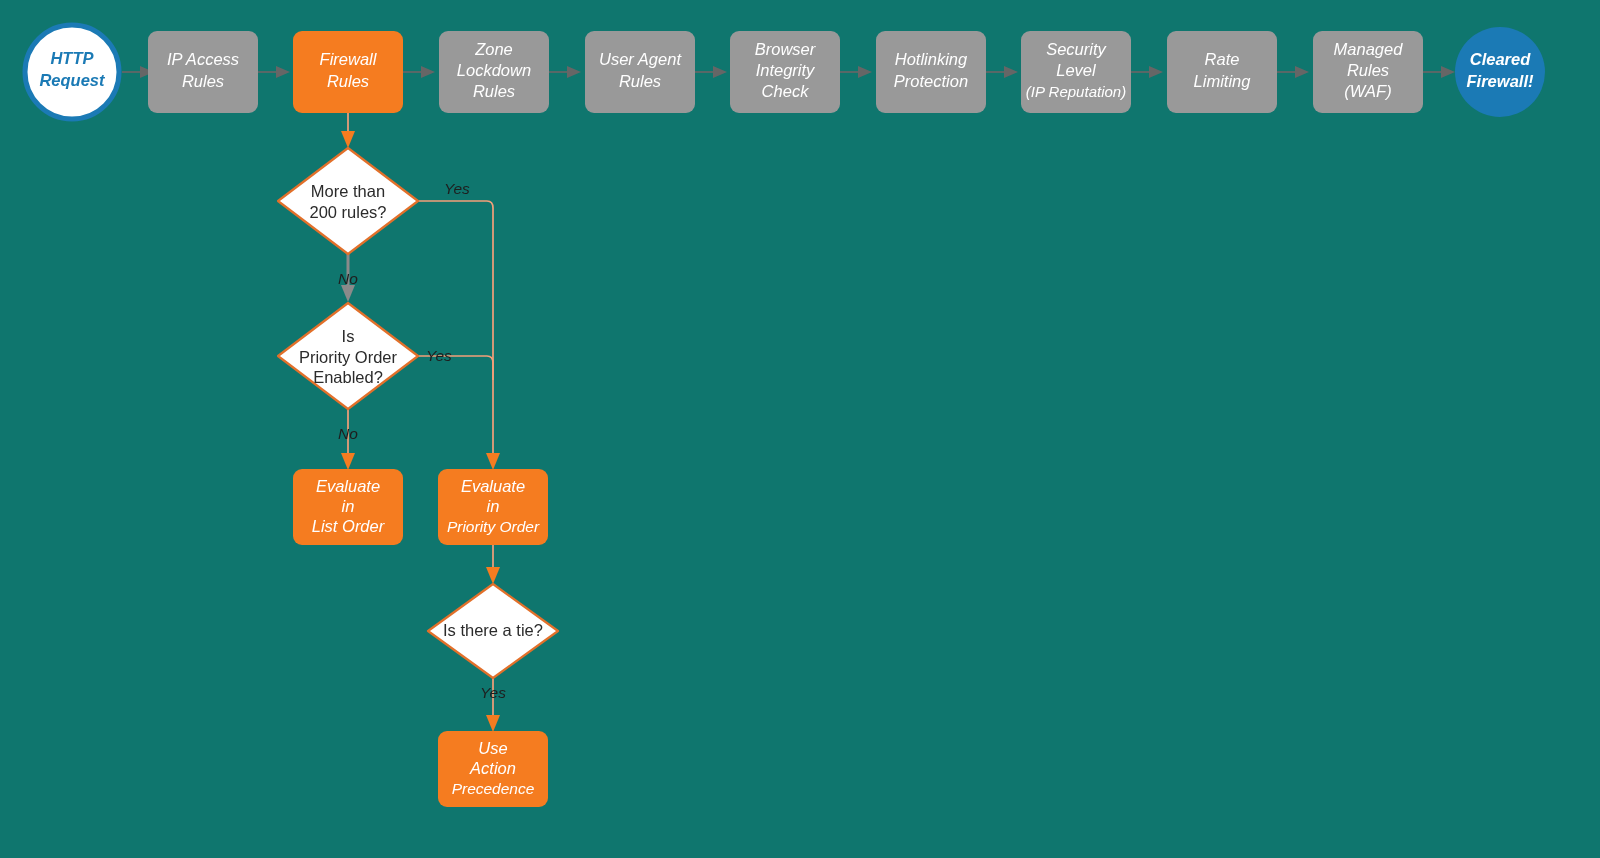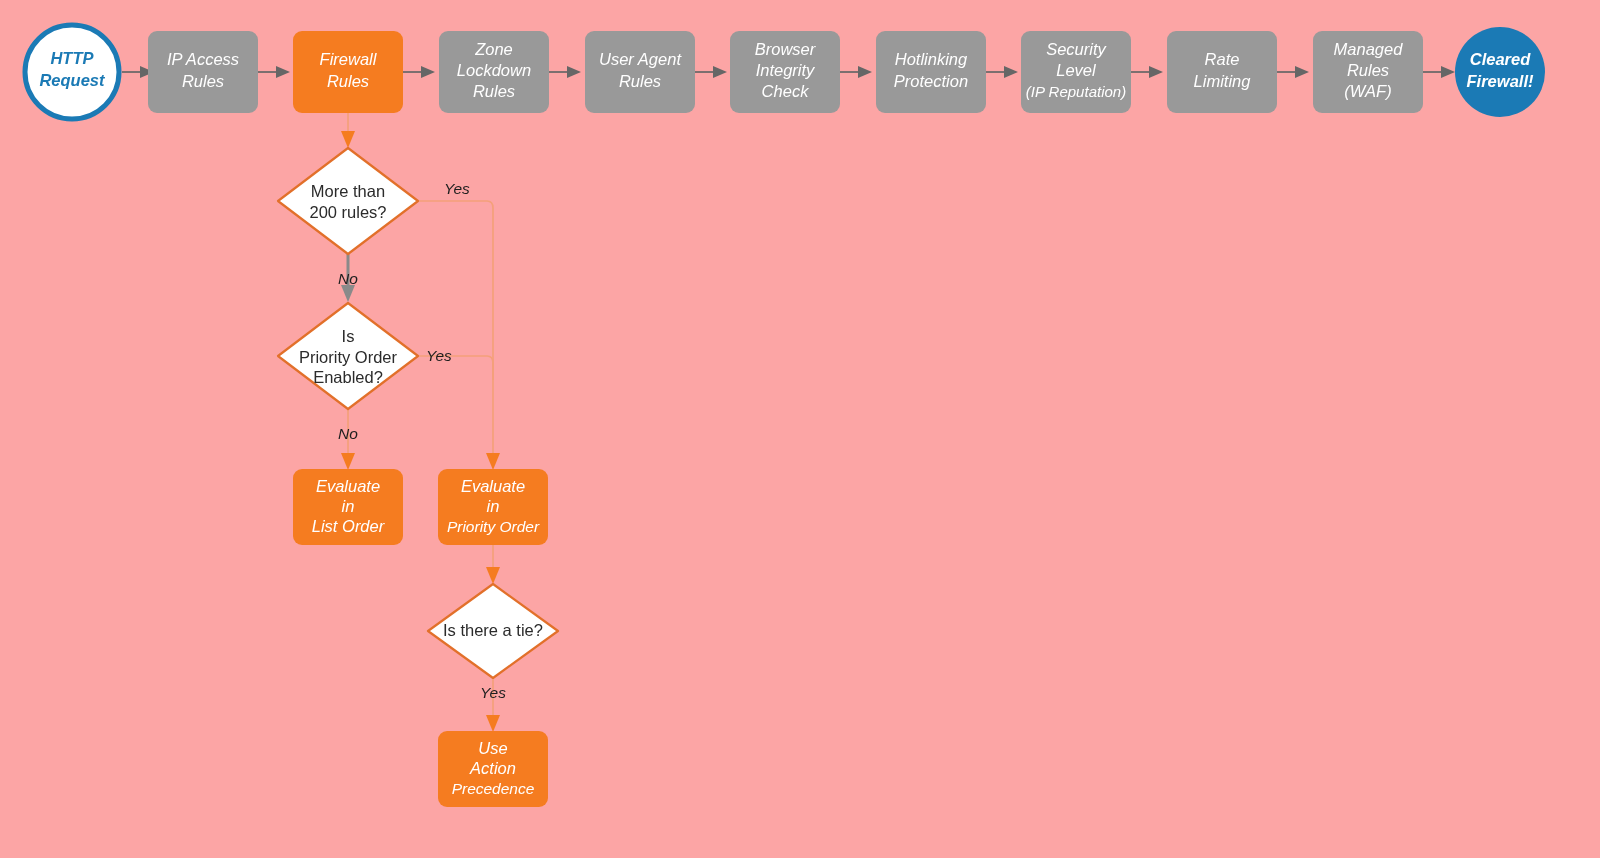--- a/index.html
+++ b/index.html
@@ -10,21 +10,21 @@
   body {
     width: 1600px;
     height: 858px;
     font-family: "Liberation Sans", sans-serif;
     overflow: hidden;
   }
   #canvas {
     position: relative;
     width: 1600px;
     height: 858px;
-    background: #fca5a5;
+    background: #0f766e;
   }
   svg.diagram {
     position: absolute;
     top: 0;
     left: 0;
     width: 1600px;
     height: 858px;
   }
   
   .proc-rect {

